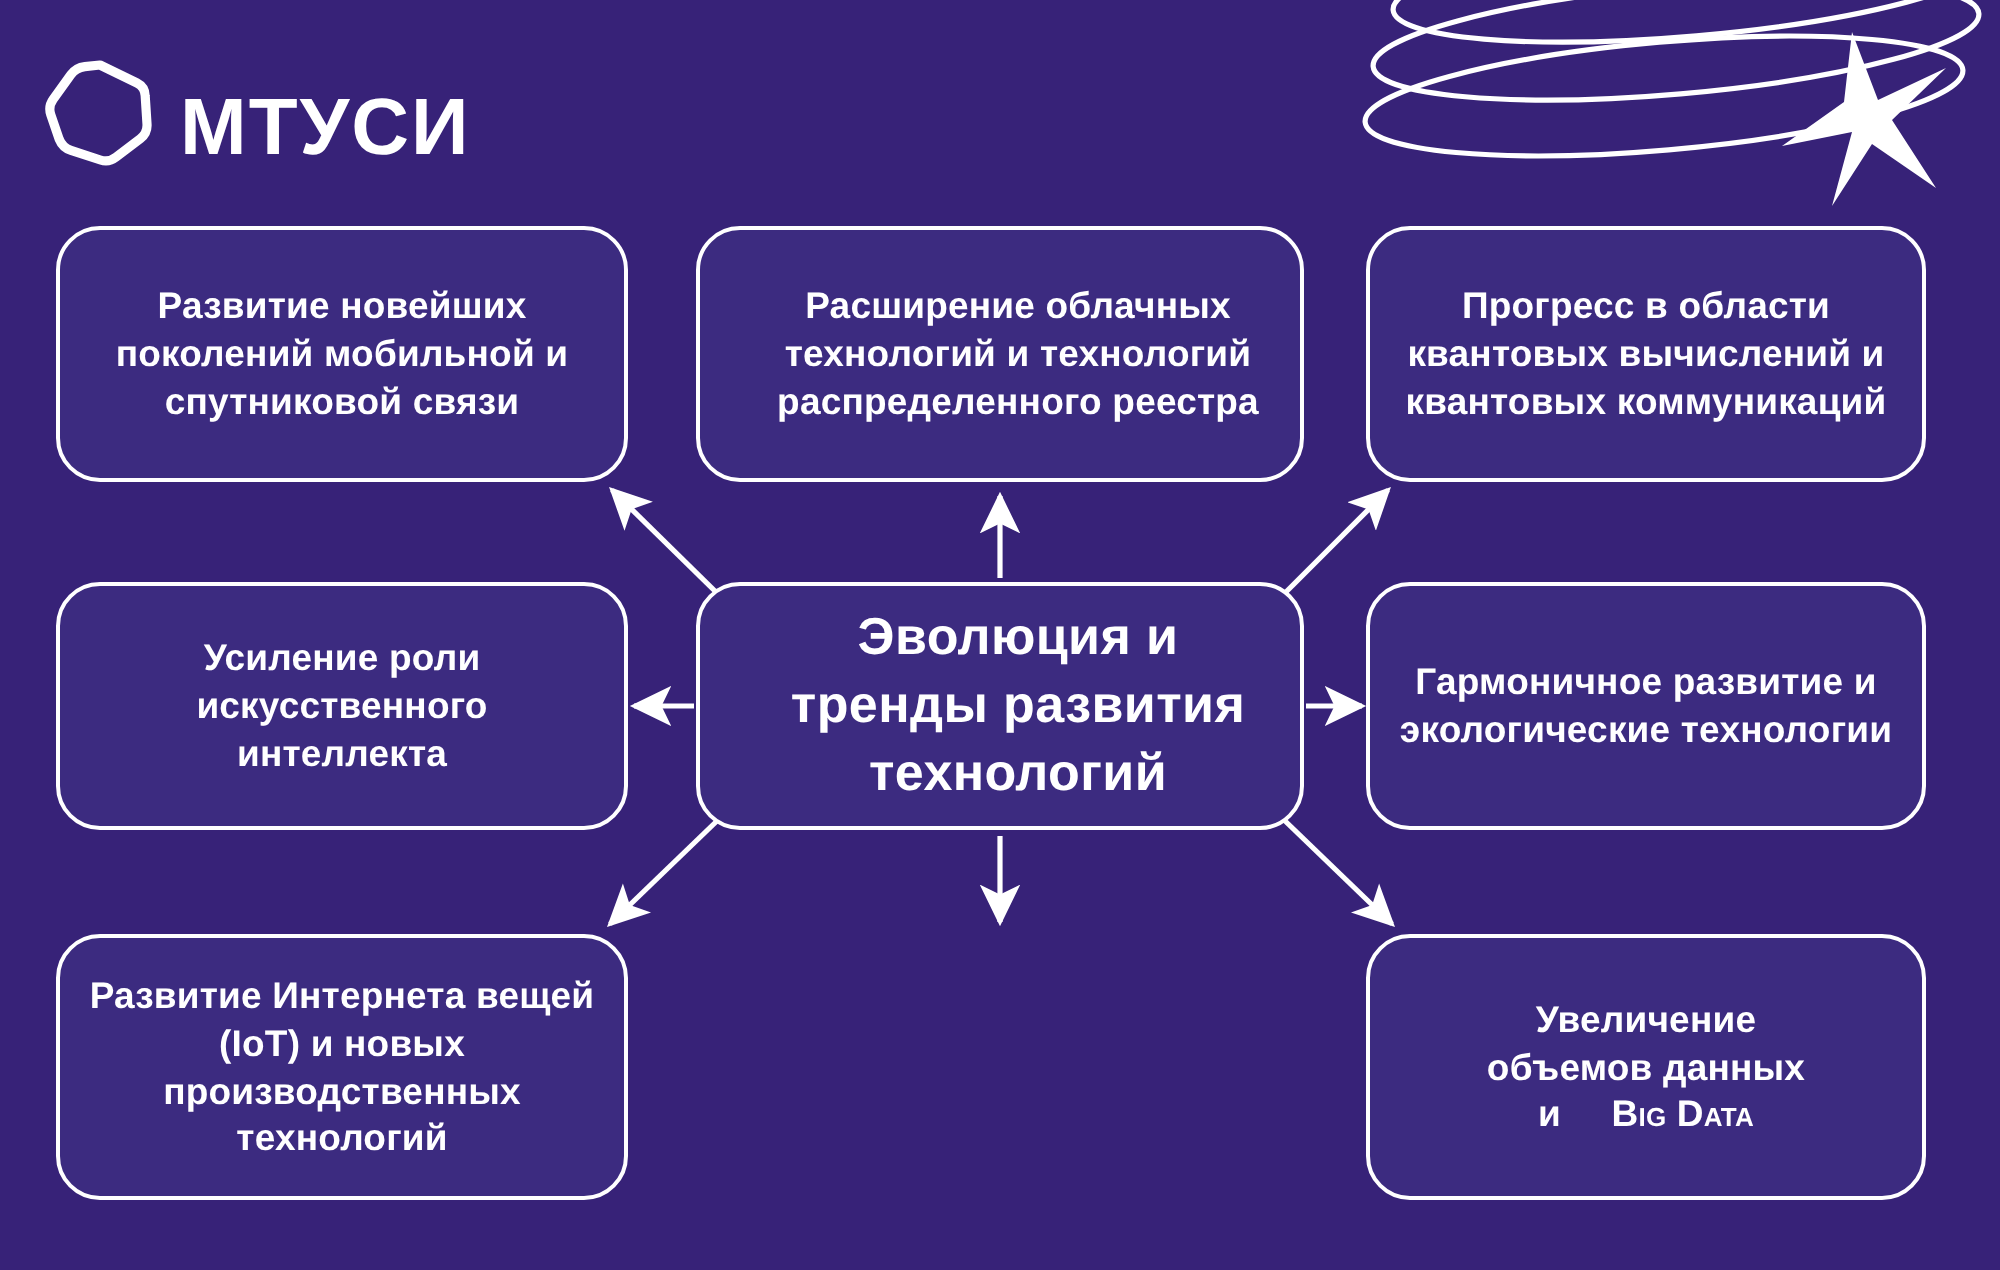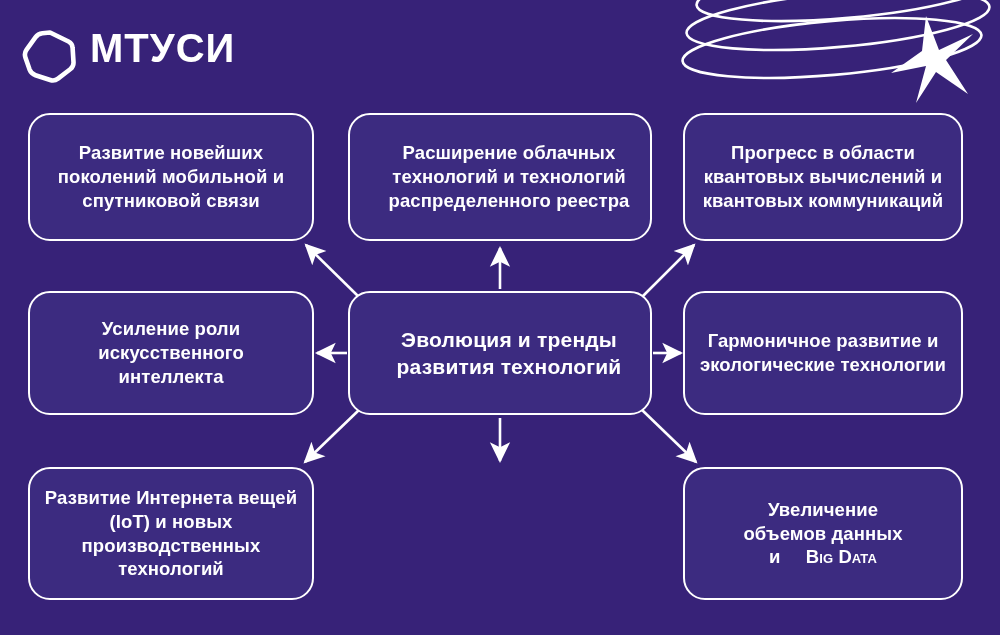--- a/index.html
+++ b/index.html
@@ -6,21 +6,21 @@
   body{
     width:1000px;height:635px;overflow:hidden;
     background:#372278;
     font-family:"Liberation Sans","DejaVu Sans",sans-serif;
     position:relative;
   }
   #stage{position:absolute;left:0;top:0;width:1000px;height:635px;}
 
   
   .deco-spiral{position:absolute;right:-10px;top:-28px;width:360px;height:150px;pointer-events:none;}
-  .logo{position:absolute;left:22px;top:28px;display:flex;align-items:flex-start;gap:12px;}
+  .logo{position:absolute;left:22px;top:28px;display:flex;align-items:flex-end;gap:12px;}
   .logo-mark{width:56px;height:56px;display:block;}
   .logo-text{
     color:#ffffff;font-size:40px;font-weight:bold;letter-spacing:1px;line-height:1;
     font-family:"Liberation Sans","DejaVu Sans",sans-serif;
   }
 
   
   .arrows{position:absolute;left:0;top:0;width:1000px;height:635px;pointer-events:none;}
 
   
@@ -38,21 +38,21 @@
   .node .label{
     font-size:18.5px;
     font-weight:bold;
     line-height:1.28;
     letter-spacing:.1px;
   }
   .node.hub{
     background:#3C2B80;
   }
   .node.hub .label{
-    font-size:21px;
+    font-size:26px;
     line-height:1.3;
     letter-spacing:.2px;
   }
   .smallcaps{font-variant:small-caps;margin-left:20px;}
 
   
   .c-left   {left:28px;  width:286px;}
   .c-mid    {left:348px; width:304px;padding-left:32px;}
   .c-right  {left:683px; width:280px;}
   .r-top    {top:113px;  height:128px;text-align:center;}

